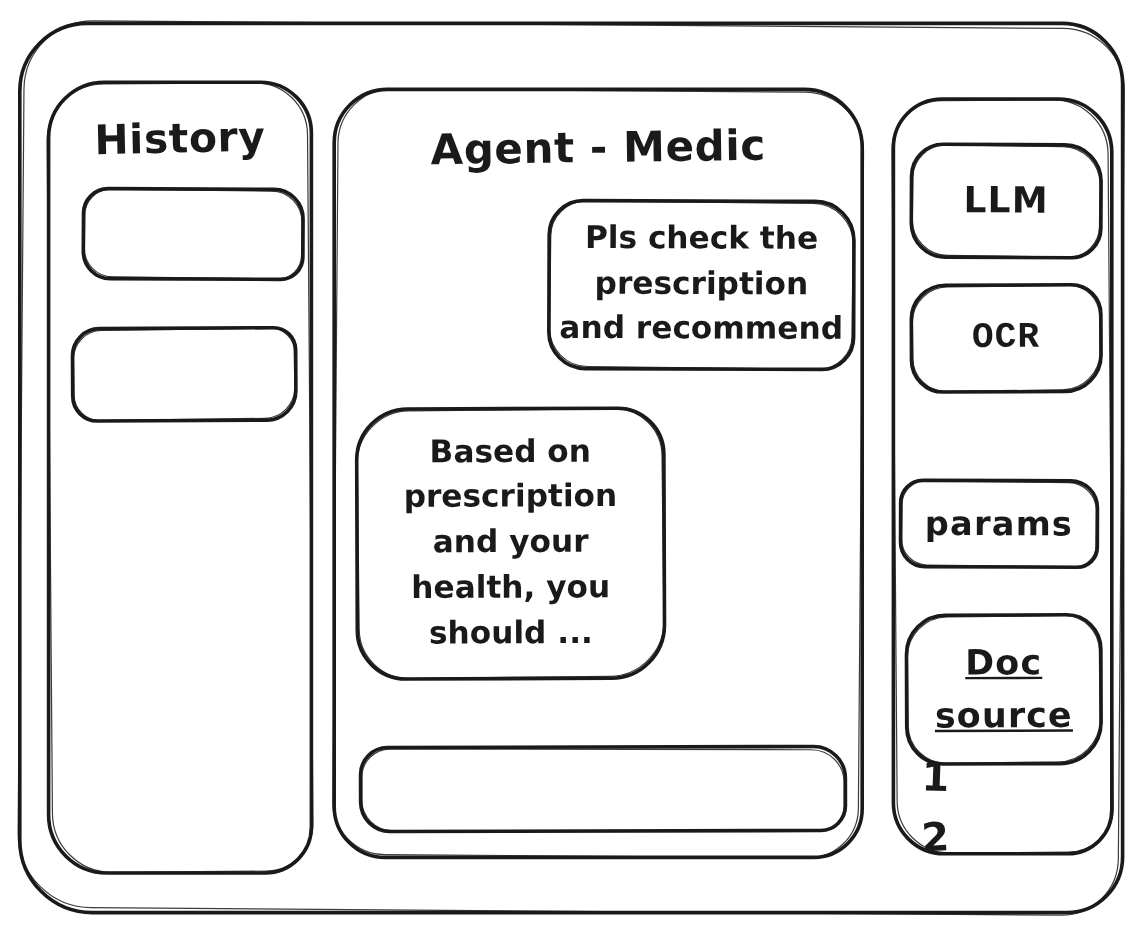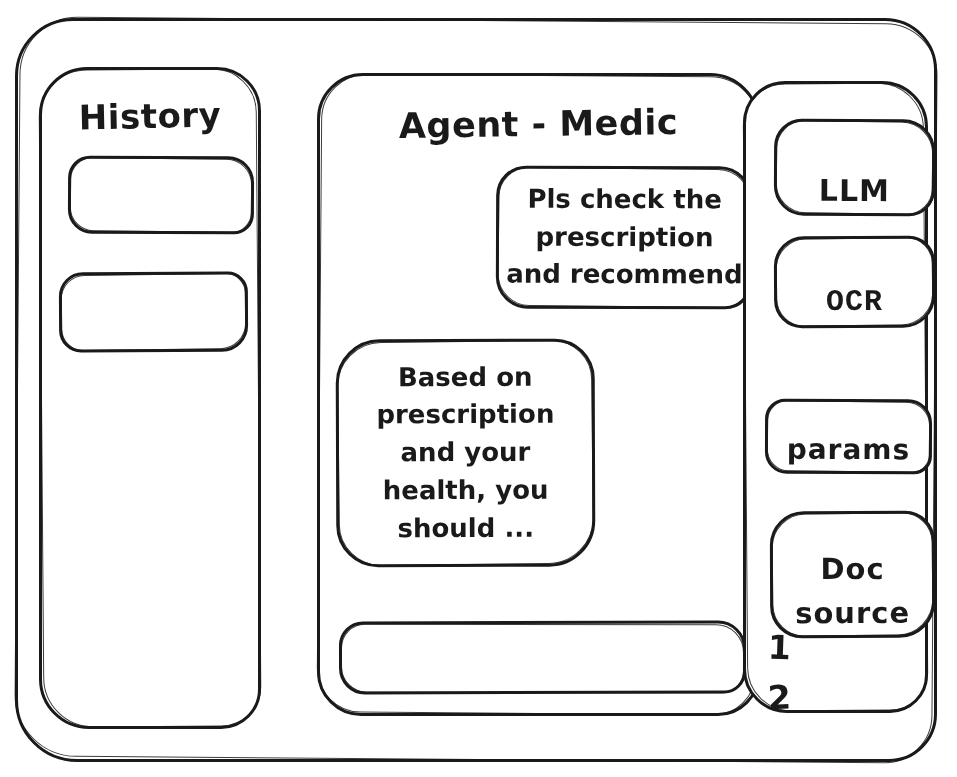--- a/index.html
+++ b/index.html
@@ -59,21 +59,20 @@
     background:var(--bg);
     cursor:pointer;
   }
   .hist-item.one{left:26px;top:86px;width:186px;height:78px;transform:rotate(.25deg);}
   .hist-item.two{left:17px;top:202px;width:189px;height:80px;transform:rotate(-.3deg);border-radius:24px 20px 26px 22px;}
 
   
   .chat{
     left:259px;top:52px;width:443px;height:643px;
     border-radius:46px 50px 42px 44px;
-    margin-left:40px;
   }
   .chat h1{
     position:absolute;top:28px;left:0;right:0;
     text-align:center;font-size:35px;
     transform:rotate(-.8deg);
   }
   .bubble{
     position:absolute;
     display:flex;align-items:center;justify-content:center;
     text-align:center;
@@ -103,31 +102,31 @@
     padding:0 22px;
   }
 
   
   .tools{
     left:725px;top:60px;width:185px;height:632px;
     border-radius:42px 46px 38px 44px;
   }
   .tool{
     position:absolute;
-    display:flex;align-items:flex-end;justify-content:center;
+    display:flex;align-items:center;justify-content:center;
     background:var(--bg);
     font:700 30px "DejaVu Sans", sans-serif;color:var(--ink);
     letter-spacing:1px;
     cursor:pointer;
-    white-space:pre-line;text-align:center;line-height:1.5;margin-left:16px;
+    white-space:pre-line;text-align:center;line-height:1.5;
   }
   .tool.llm{left:12px;top:35px;width:161px;height:97px;border-radius:28px 32px 26px 30px;transform:rotate(.3deg);}
   .tool.ocr{left:12px;top:152px;width:161px;height:92px;border-radius:30px 26px 32px 28px;transform:rotate(-.25deg);font-family:Liberation Mono, monospace;}
   .tool.params{left:3px;top:315px;width:167px;height:75px;border-radius:20px 24px 18px 22px;font-size:28px;transform:rotate(.2deg);}
-  .tool.doc{left:8px;top:427px;width:165px;height:127px;border-radius:34px 30px 36px 32px;font-size:29px;transform:rotate(-.2deg);}
+  .tool.doc{left:8px;top:427px;width:165px;height:127px;border-radius:34px 30px 36px 32px;font-size:29px;transform:rotate(-.2deg);text-decoration:underline;}
   .doc-num{
     position:absolute;font-size:33px;font-weight:700;
   }
   .doc-num.n1{left:22px;top:544px;transform:rotate(2deg);}
   .doc-num.n2{left:22px;top:594px;transform:rotate(-3deg);}
 </style>
 </head>
 <body>
 
 <div class="stage">

